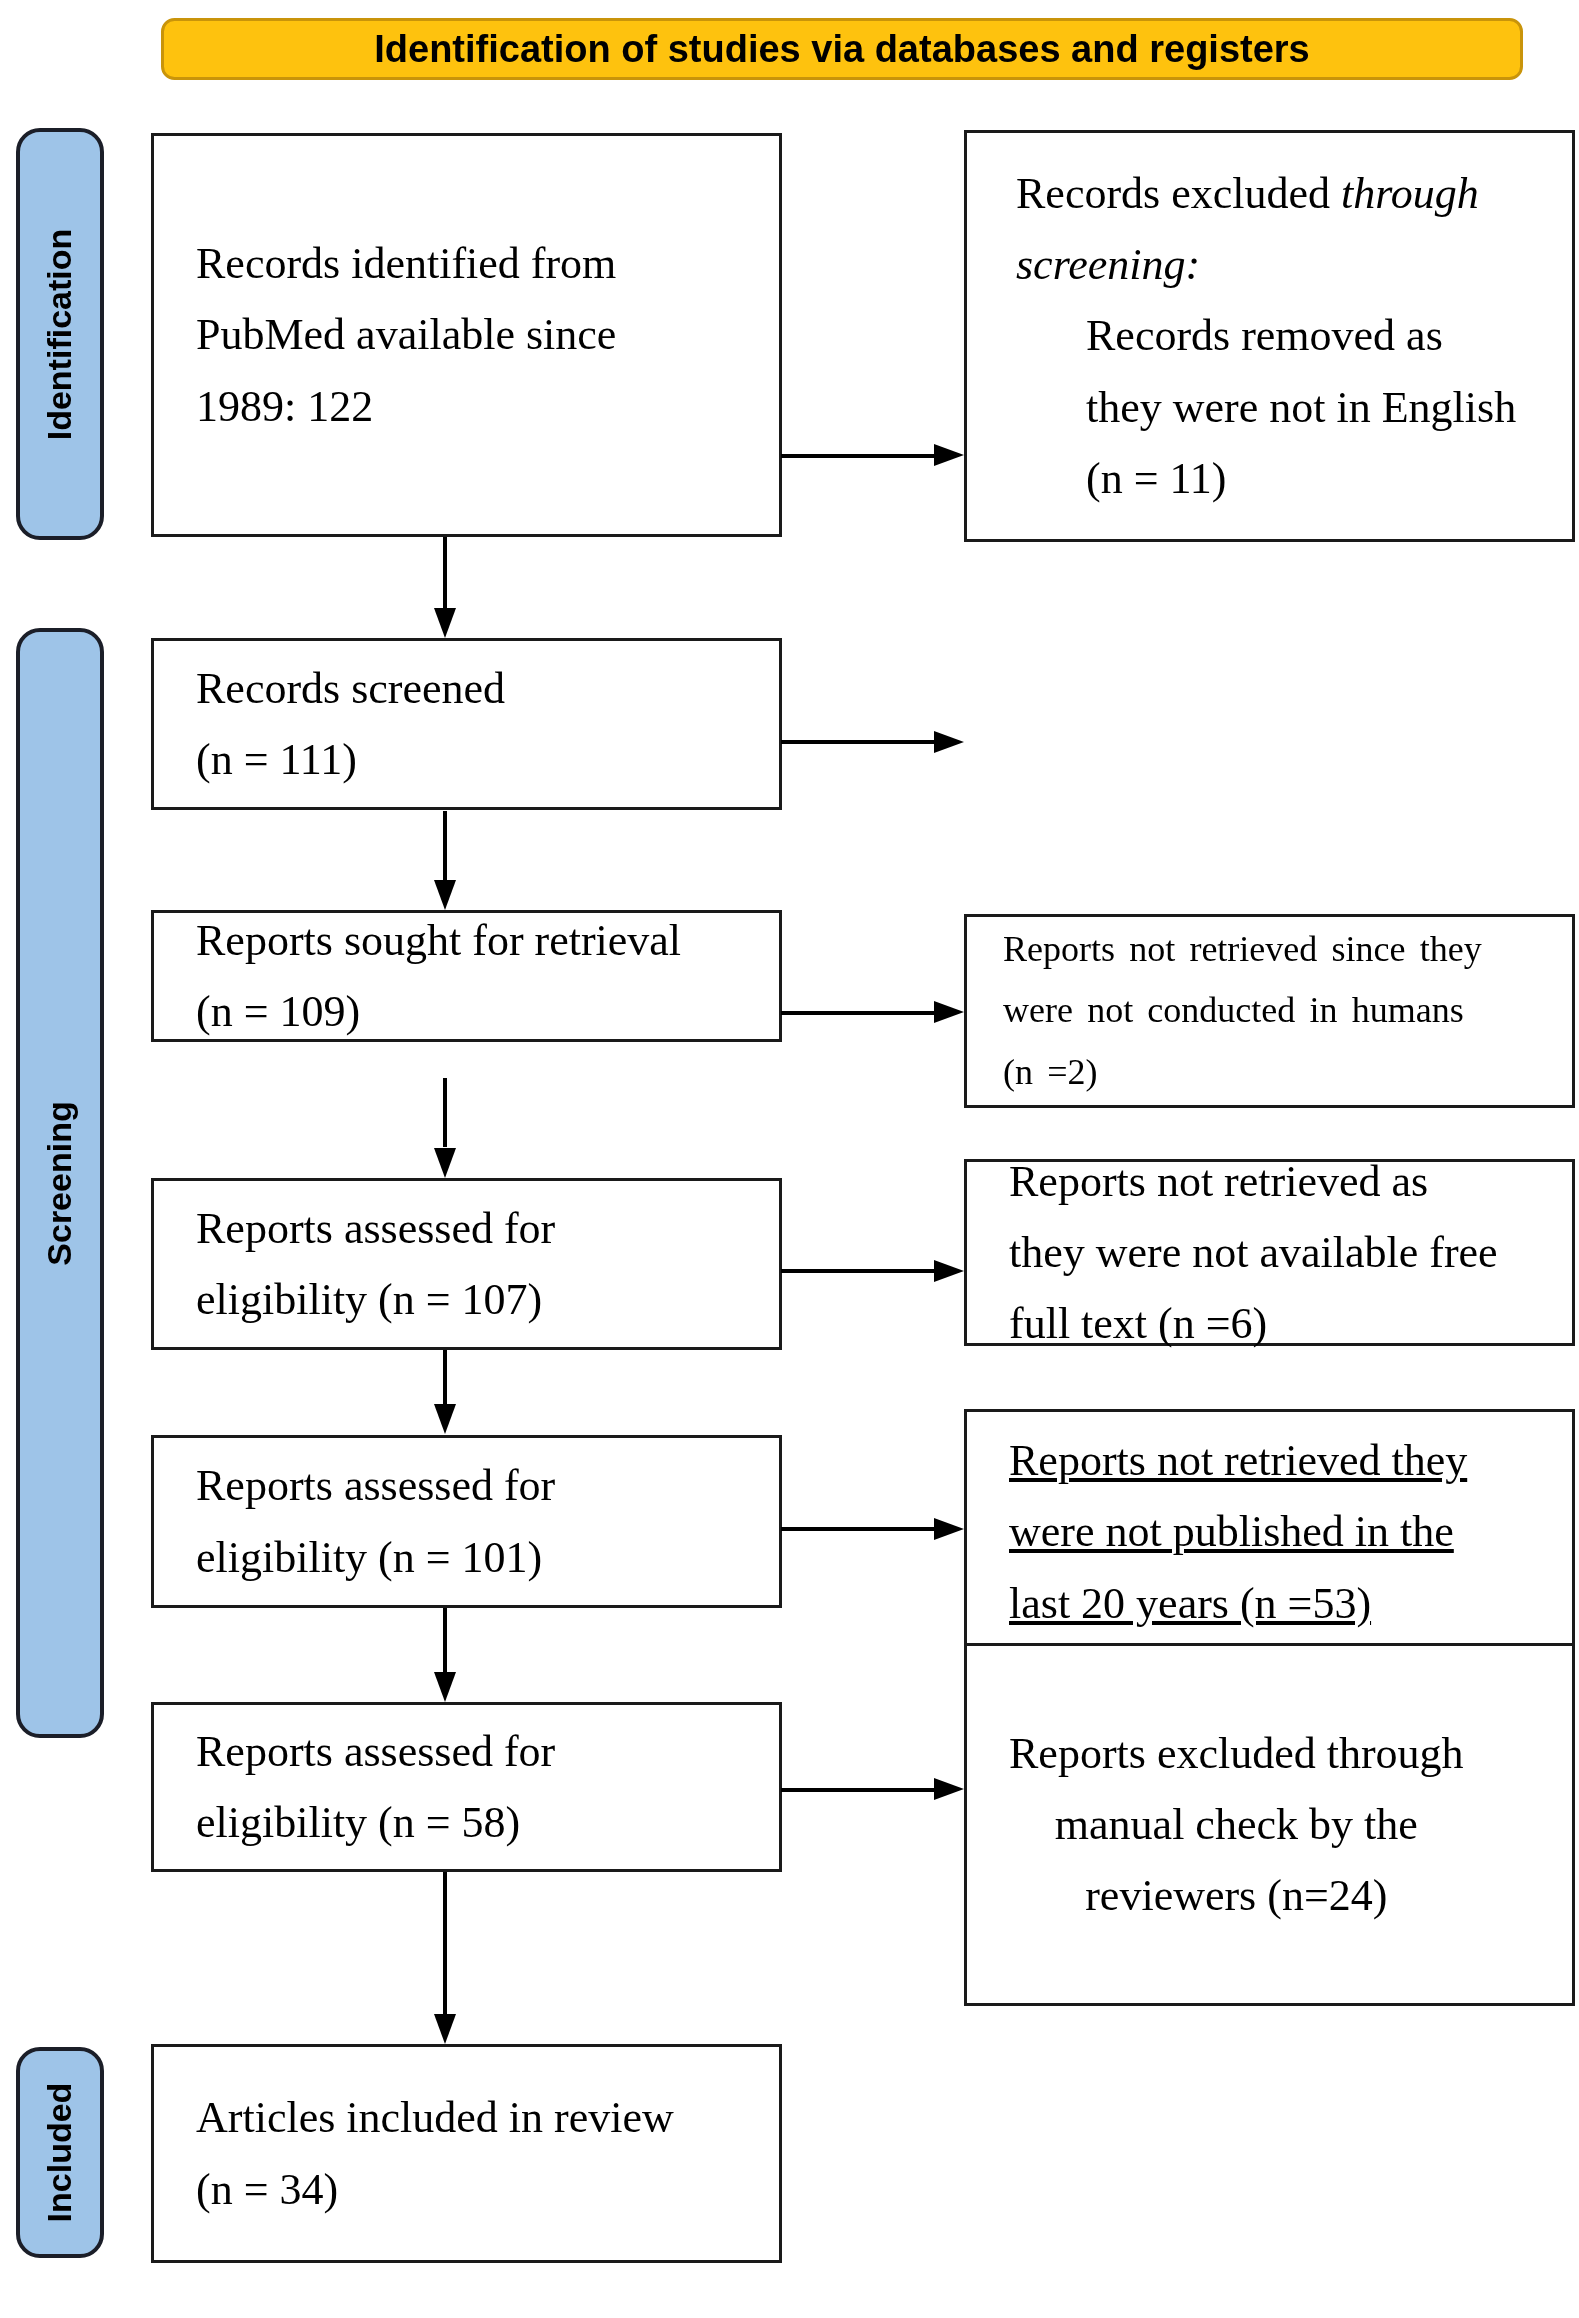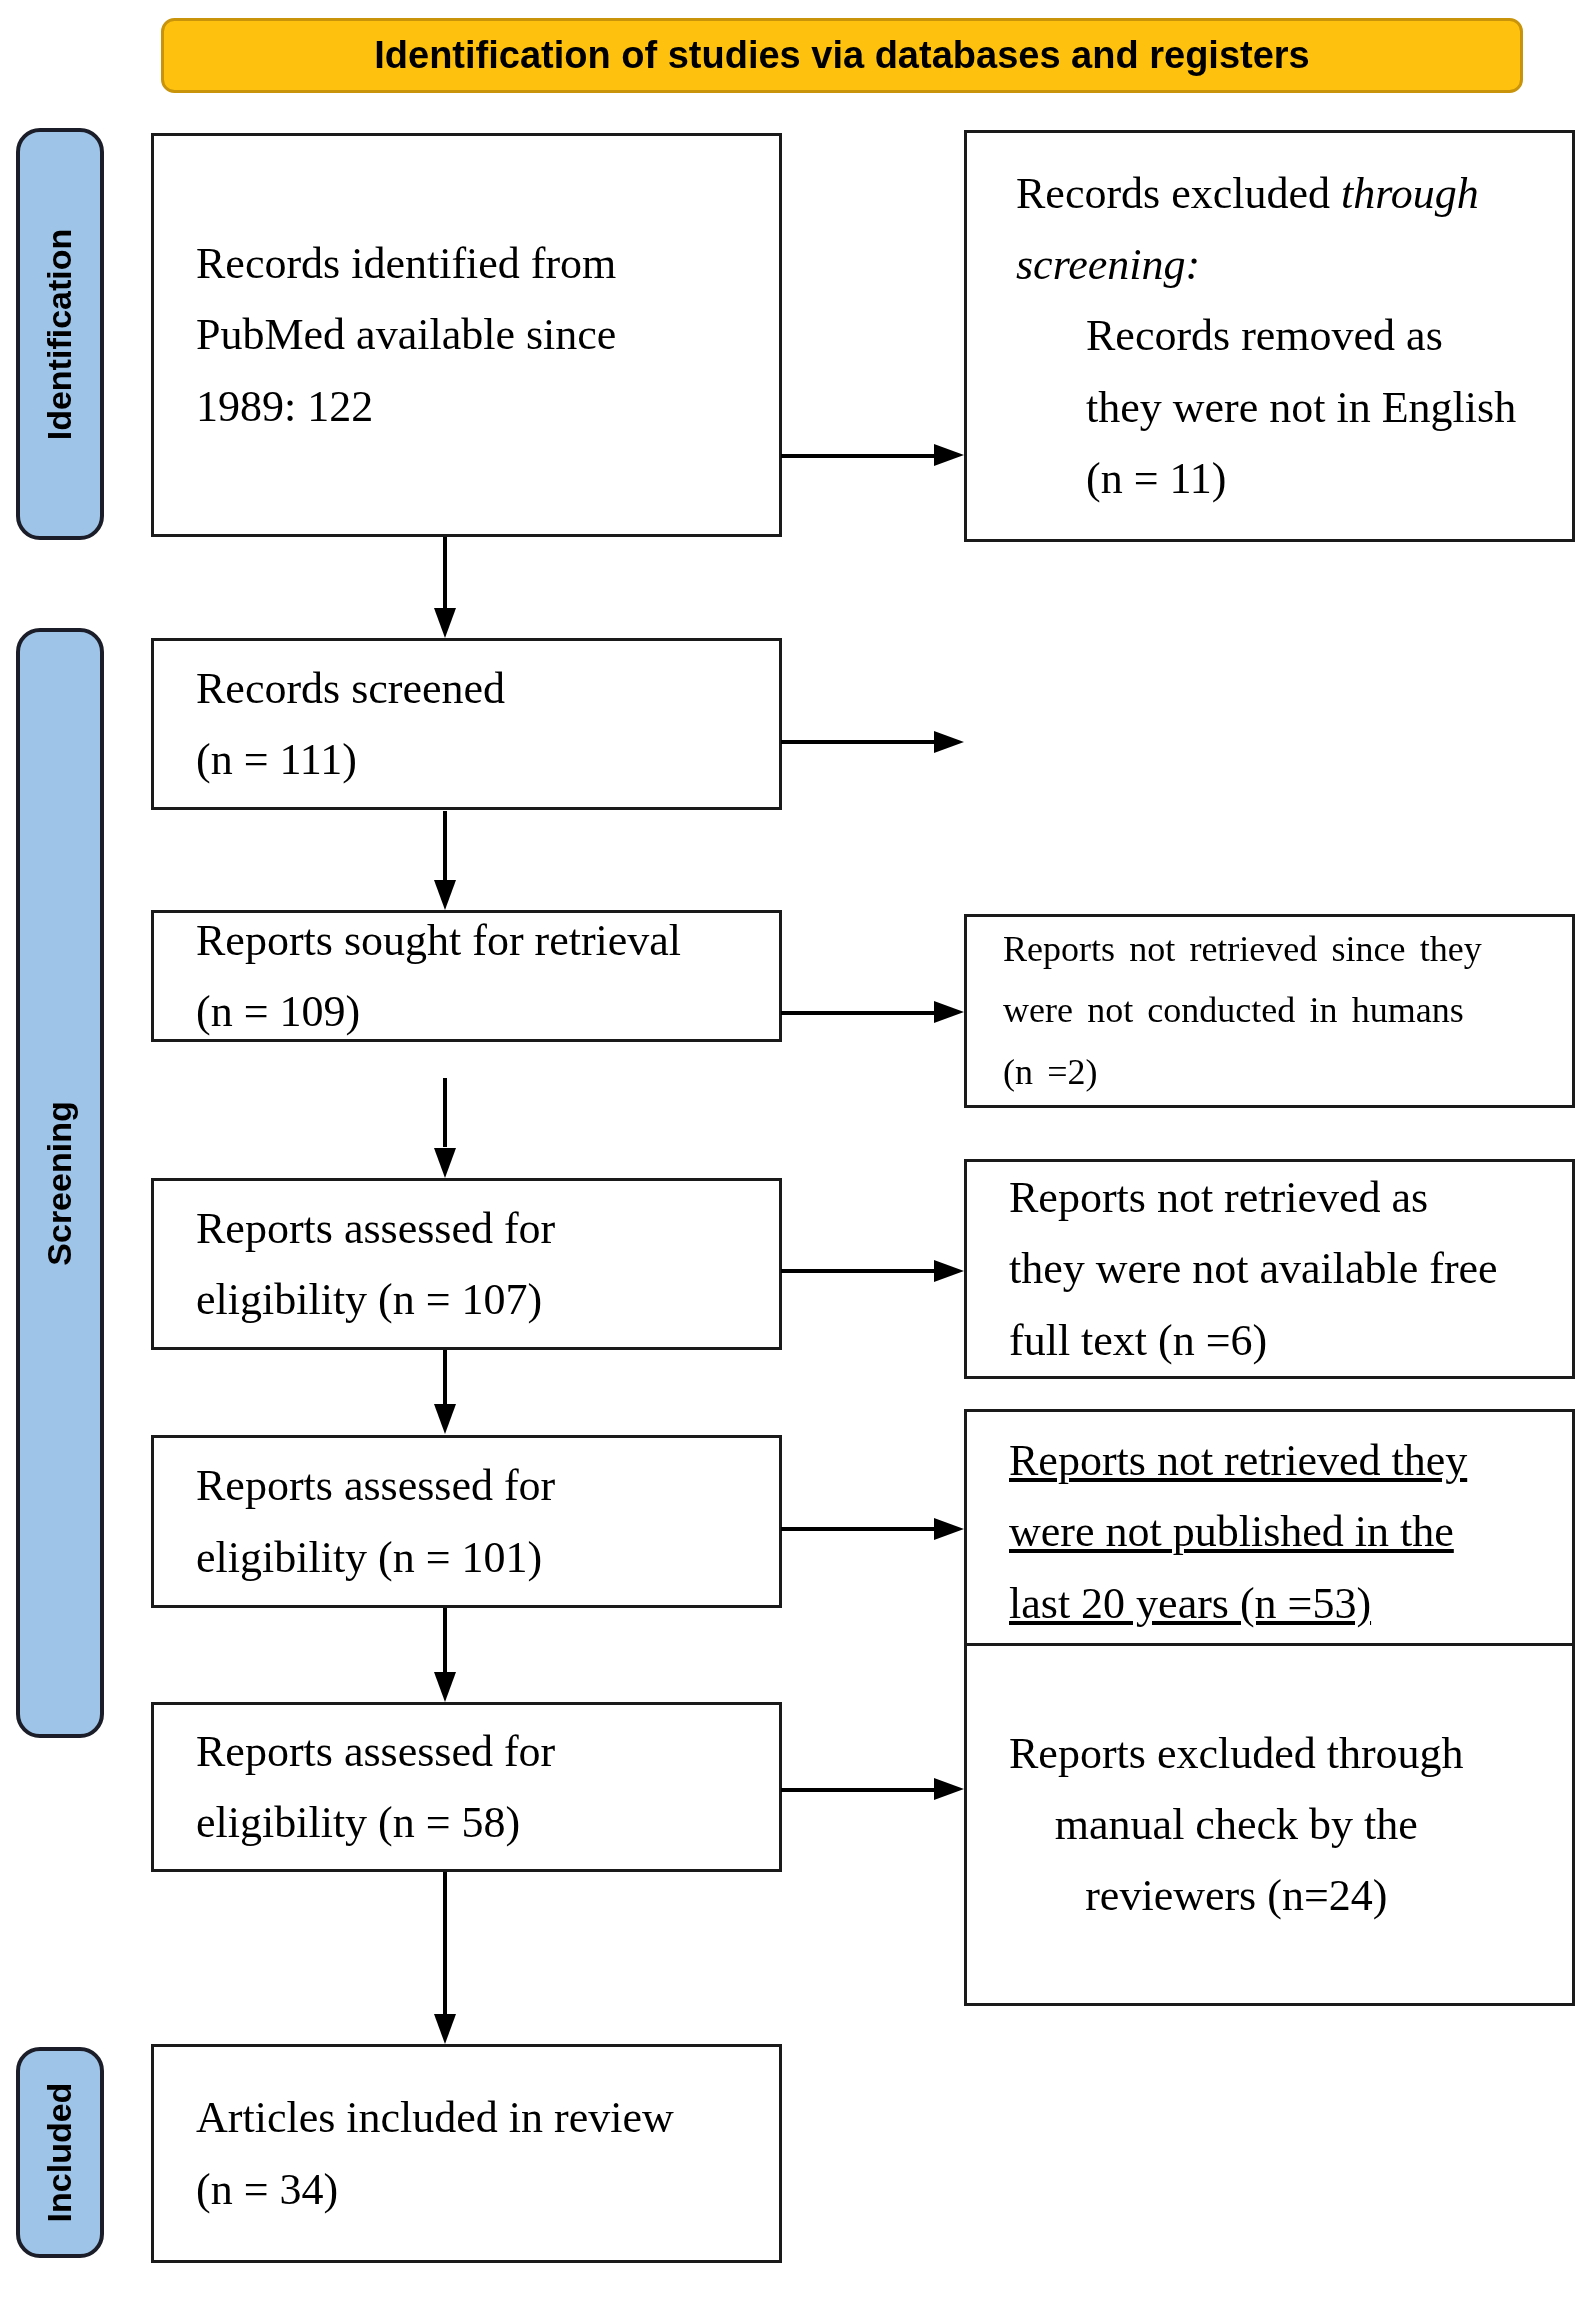--- a/index.html
+++ b/index.html
@@ -13,21 +13,21 @@
   html,body{margin:0;padding:0;background:#ffffff;}
   #canvas{
     position:relative;
     width:1580px;height:2319px;
     background:#ffffff;
     font-family:"Liberation Serif", serif;
     color:var(--text);
   }
   
   .banner{
-    position:absolute;left:161px;top:18px;width:1362px;height:75px;
+    position:absolute;left:161px;top:18px;width:1362px;height:62px;
     background:var(--header-fill);
     border:3.1px solid var(--header-border);
     border-radius:13.5px;
     display:flex;align-items:center;justify-content:center;
     box-sizing:border-box;
     font-family:"Liberation Sans", sans-serif;
     font-weight:bold;font-size:38px;
   }
   
   .stage{
@@ -58,21 +58,21 @@
   #b1{top:133px;height:404px;}
   #b2{top:638px;height:172px;}
   #b3{top:910px;height:132px;}
   #b4{top:1178px;height:172px;}
   #b5{top:1435px;height:173px;}
   #b6{top:1702px;height:170px;}
   #b7{top:2044px;height:219px;}
   #r1{top:130px;height:412px;}
   #r2{top:643px;height:222px;}
   #r3{top:914px;height:194px;}
-  #r4{top:1159px;height:220px;}
+  #r4{top:1159px;height:187px;}
   #r5{top:1409px;height:246px;text-decoration:underline;}
   #r6{top:1643px;height:363px;text-align:center;}
   #r1 .txt{padding-left:49px;}
   .it{font-style:italic;}
   .indent{margin-left:70px;white-space:pre;}
   #r3 .txt{font-size:36px;word-spacing:5.2px;line-height:1.7;padding-left:36px;padding-right:6.3px;}
   
   .vline{position:absolute;left:443px;width:4.2px;background:#000000;}
   .vhead{
     position:absolute;left:434px;width:0;height:0;

